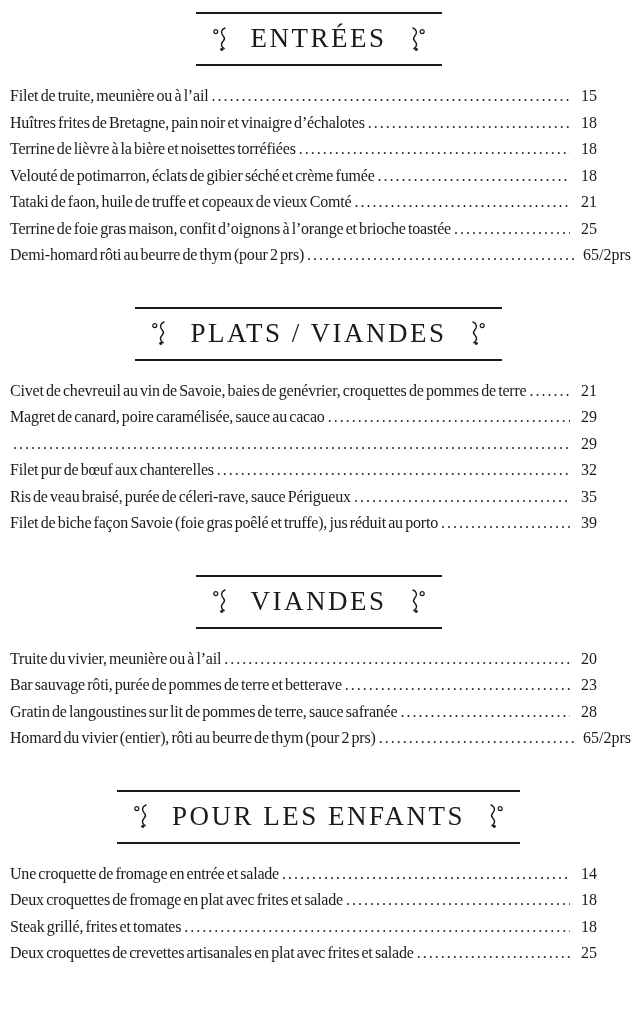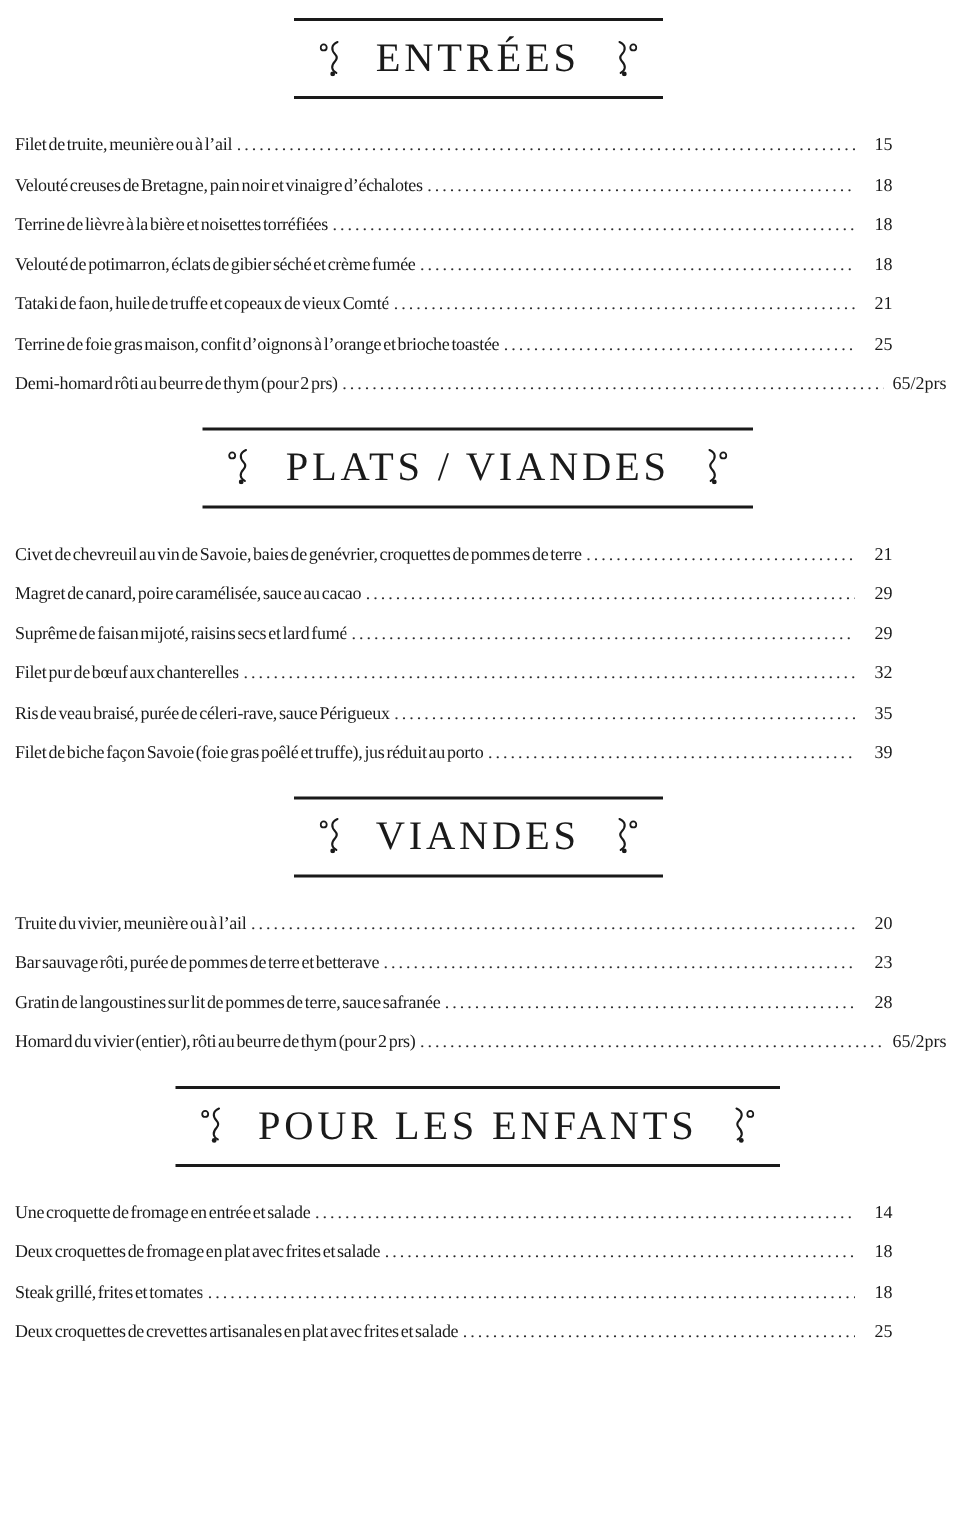--- a/index.html
+++ b/index.html
@@ -15,21 +15,21 @@
   body {
     font-family: "Liberation Serif", serif;
     color: var(--ink);
   }
   .page {
     width: 637px; height: 1016px;
     padding: 12px 10px 0 10px;
   }
 
   
-  .menu-section + .menu-section { margin-top: 16px; }
+  .menu-section + .menu-section { margin-top: 38px; }
   .section-header {
     display: flex;
     align-items: center;
     justify-content: center;
     width: fit-content;
     margin: 0 auto;
     border-top: 2.6px solid var(--ink);
     border-bottom: 2.6px solid var(--ink);
     padding: 11px 17px 12px 17px;
   }
@@ -51,21 +51,21 @@
 
   
   .item-list {
     list-style: none;
     margin-top: 17px;
   }
   .menu-item {
     display: flex;
     align-items: baseline;
     line-height: 26.5px;
-    font-size: 12px;
+    font-size: 16px;
     letter-spacing: -0.2px;
     word-spacing: -1.5px;
     white-space: nowrap;
   }
   .dish-name {
     flex: 0 1 auto;
     min-width: 0;
     overflow: hidden;
   }
   .dot-leader {
@@ -113,21 +113,21 @@
       </span>
     </div>
     <ul class="item-list">
   <li class="menu-item">
     <span class="dish-name">Filet de truite, meunière ou à l’ail</span>
     <span class="dot-leader"></span>
     <span class="price">15</span>
   </li>
 
   <li class="menu-item">
-    <span class="dish-name">Velouté creuses de Bretagne, pain noir et vinaigre d’échalotes</span>
+    <span class="dish-name">Huîtres frites de Bretagne, pain noir et vinaigre d’échalotes</span>
     <span class="dot-leader"></span>
     <span class="price">18</span>
   </li>
 
   <li class="menu-item">
     <span class="dish-name">Terrine de lièvre à la bière et noisettes torréfiées</span>
     <span class="dot-leader"></span>
     <span class="price">18</span>
   </li>
 
@@ -183,21 +183,20 @@
     <span class="price">21</span>
   </li>
 
   <li class="menu-item">
     <span class="dish-name">Magret de canard, poire caramélisée, sauce au cacao</span>
     <span class="dot-leader"></span>
     <span class="price">29</span>
   </li>
 
   <li class="menu-item">
-    <span class="dish-name">Suprême de faisan mijoté, raisins secs et lard fumé</span>
     <span class="dot-leader"></span>
     <span class="price">29</span>
   </li>
 
   <li class="menu-item">
     <span class="dish-name">Filet pur de bœuf aux chanterelles</span>
     <span class="dot-leader"></span>
     <span class="price">32</span>
   </li>
 

